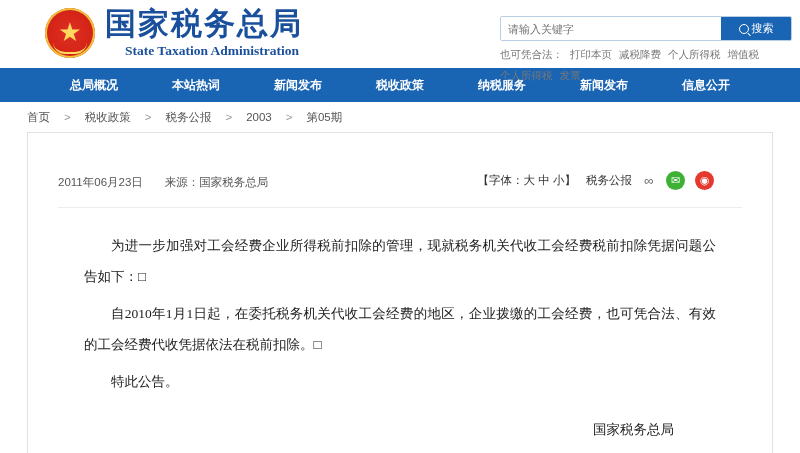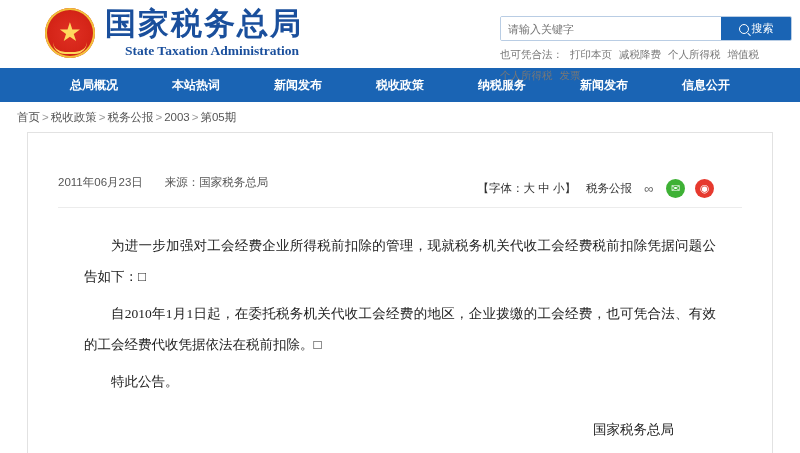--- a/index.html
+++ b/index.html
@@ -172,25 +172,25 @@
     line-height: 34px;
     cursor: pointer;
     white-space: nowrap;
   }
 
   
   .breadcrumb {
     height: 30px;
     display: flex;
     align-items: center;
-    padding-left: 17px;
+    padding-left: 27px;
     font-size: 11.5px;
     color: #555;
     background: #fff;
-    gap: 2px;
+    gap: 14px;
   }
   .breadcrumb a { color: #555; text-decoration: none; }
   .breadcrumb .sep { color: #999; }
 
   
   .content-wrap {
     position: relative;
     margin: 0 27px;
     border: 1px solid #e2e2e2;
     border-bottom: none;
@@ -208,21 +208,21 @@
     align-items: center;
   }
   .meta-left {
     display: flex;
     gap: 22px;
     align-items: center;
   }
   .meta-right {
     position: absolute;
     right: 28px;
-    top: 8px;
+    top: 0;
     display: flex;
     align-items: center;
     gap: 10px;
     font-size: 11.5px;
     color: #333;
   }
   .font-size-box { white-space: nowrap; }
   .print-link { color: #333; text-decoration: none; }
   .share-icon {
     display: inline-block;

